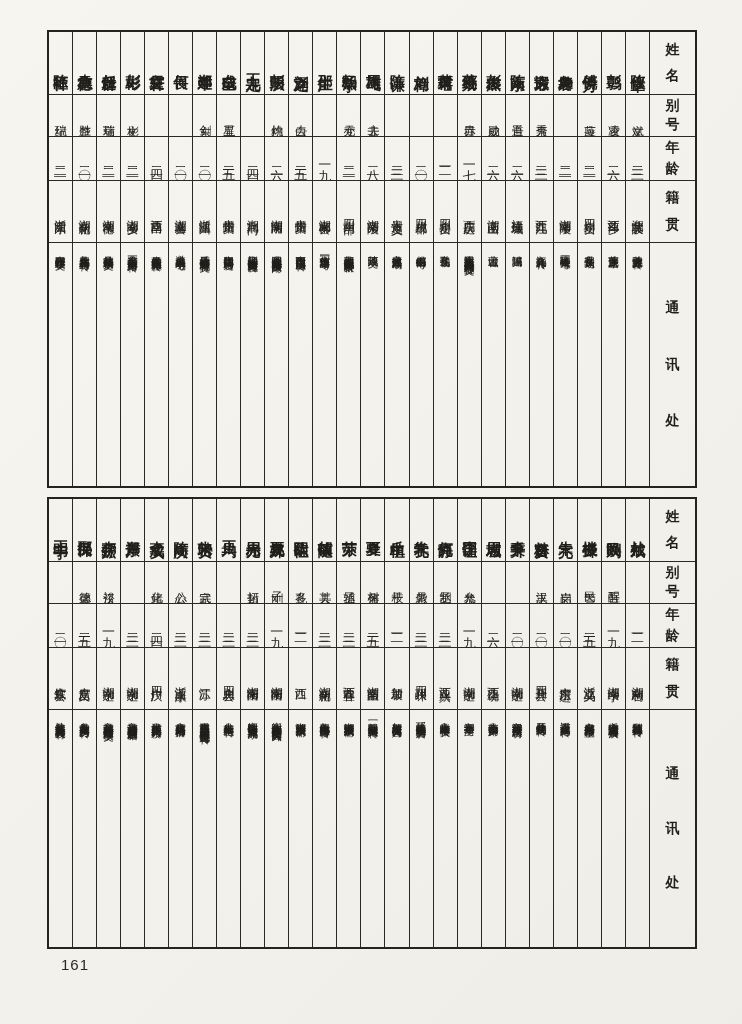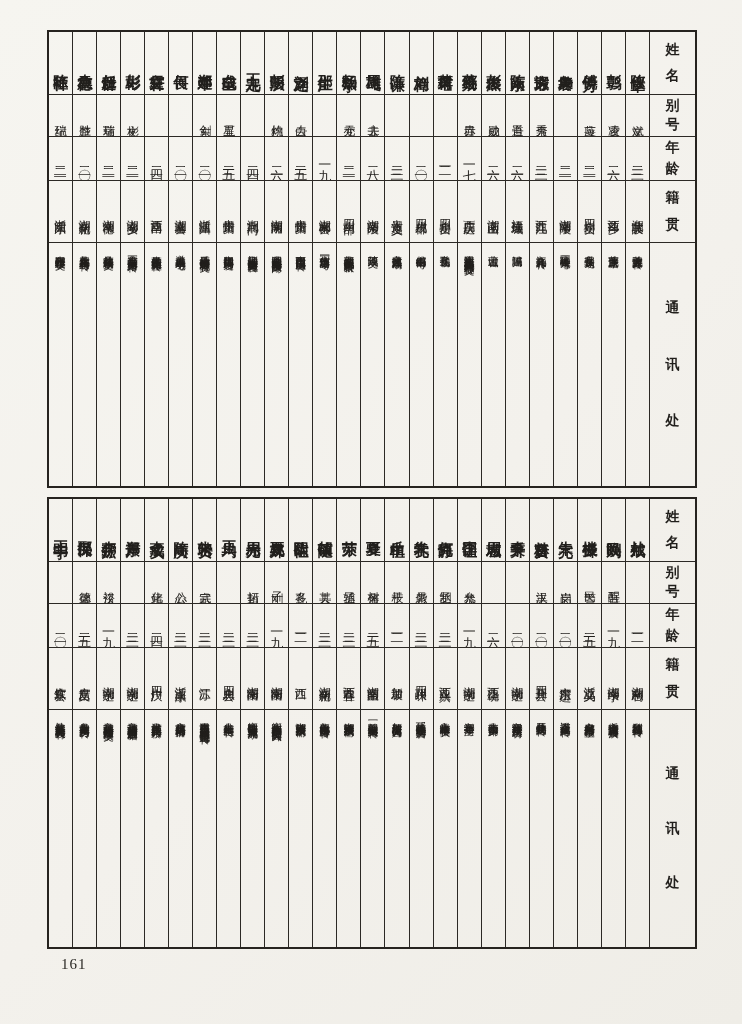--- a/index.html
+++ b/index.html
@@ -57,21 +57,21 @@
   }
   .hcell span{display:block;font-size:14px;}
   .h-name{height:62px;}
   .h-alias{height:42px;}
   .h-age{height:44px;}
   .h-native{height:62px;}
   .h-addr{flex:1 1 auto;padding:18px 0;}
   .page-number{
     position:absolute;left:61px;top:956px;
     font-size:15px;letter-spacing:1px;color:#2a2824;
-    font-family:Liberation Serif, serif;
+    font-family:Liberation Sans, sans-serif;
   }
 </style>
 </head>
 <body>
 
 <div class="sheet">
 
   <div class="vtable" id="table-top">
     <div class="col header-col">
       <div class="cell hcell h-name">

